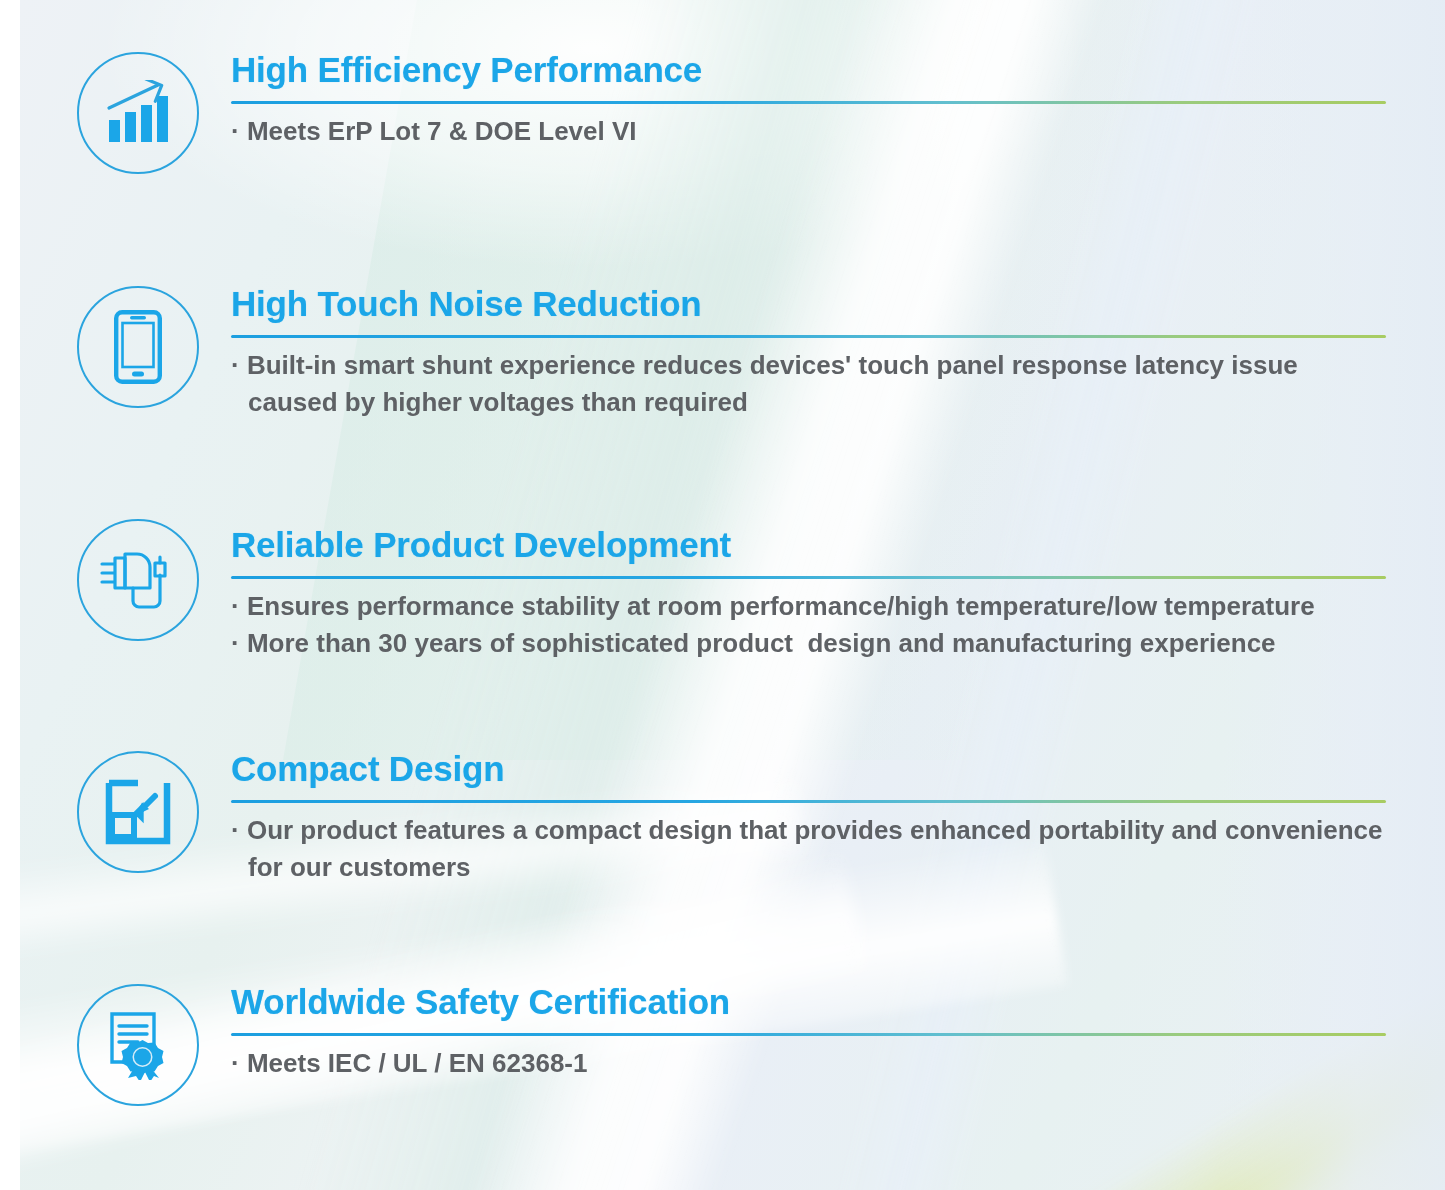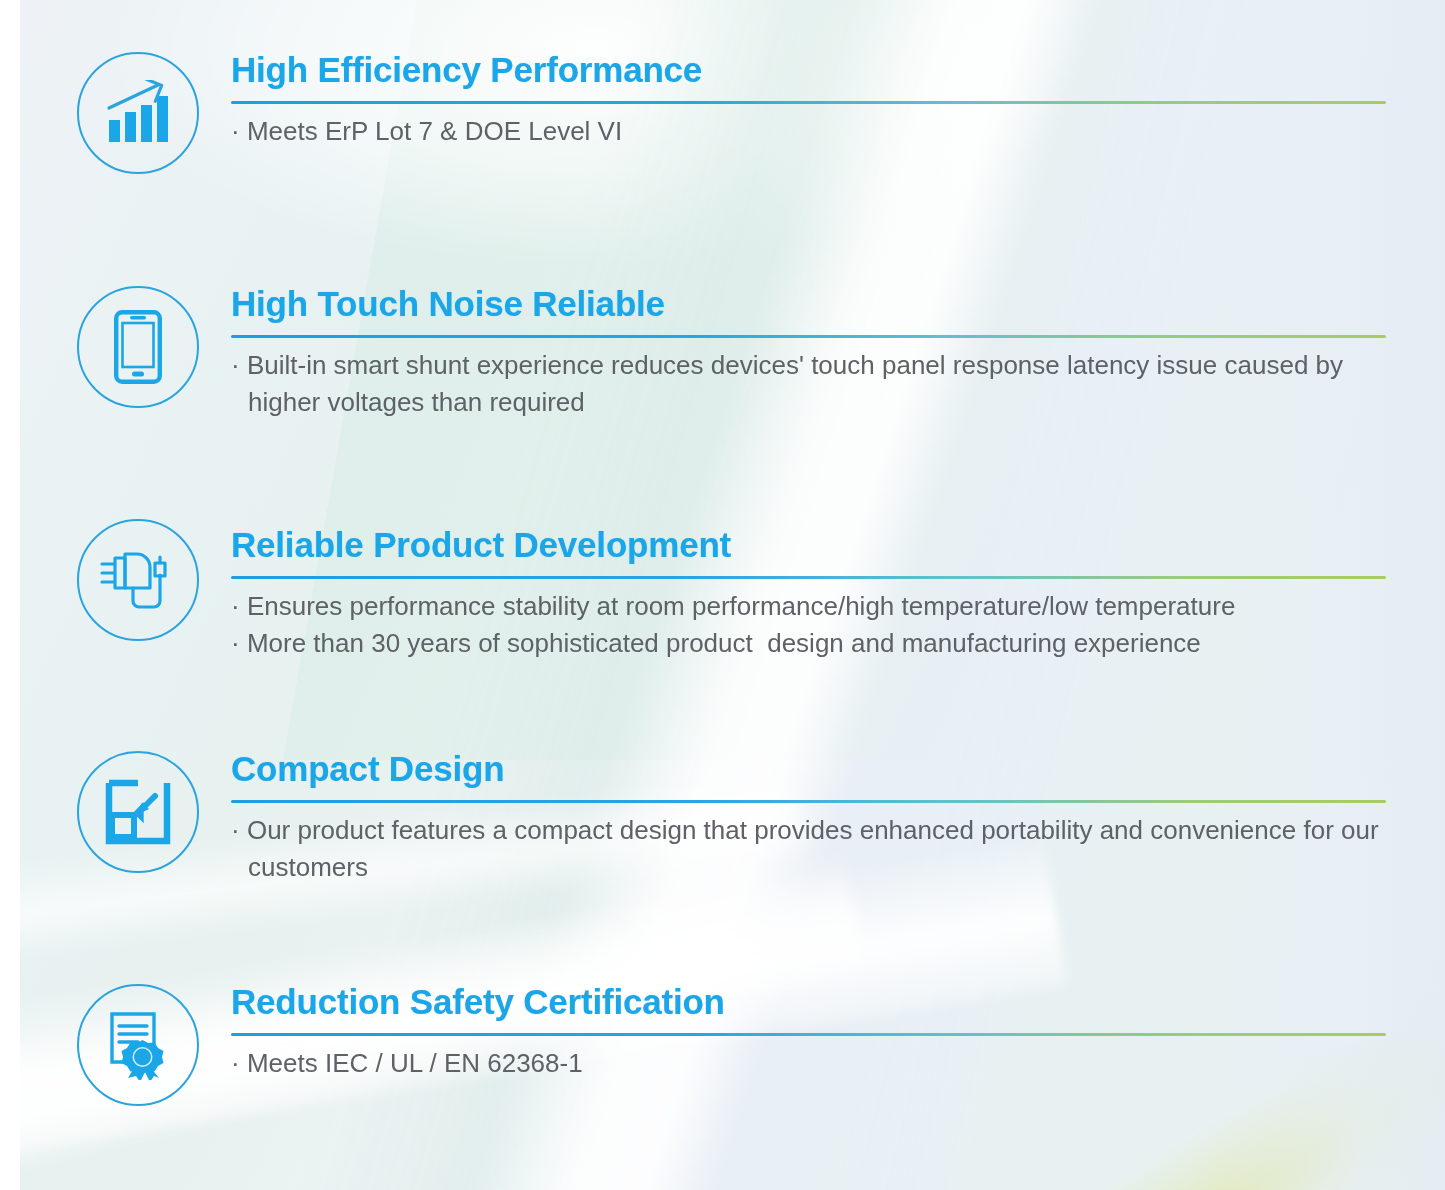--- a/index.html
+++ b/index.html
@@ -158,20 +158,21 @@
   .f-lines {
     margin-top: 9px;
   }
   .f-line {
     color: #5E6165;
     font-size: 26px;
     line-height: 1.42;
     margin: 0;
     padding-left: 0;
     white-space: pre-wrap;
+    font-weight: bold;
   }
   .f-line .bullet {
     color: #5E6165;
   }
   .f-line .txt {
     display: inline;
   }
   .f-line.indent-wrap {
     text-indent: 0;
     padding-left: 17px;
@@ -227,21 +228,21 @@
         <div class="icon-circle">
           <svg width="48" height="74" viewBox="0 0 48 74" fill="none">
             <rect x="2.2" y="2.2" width="43.6" height="69.6" rx="6" stroke="#1BA6E8" stroke-width="4.4" fill="none"></rect>
             <rect x="8.5" y="13" width="31" height="44" stroke="#1BA6E8" stroke-width="2.6" fill="none"></rect>
             <rect x="16" y="6" width="16" height="3.4" rx="1.7" fill="#1BA6E8"></rect>
             <rect x="18" y="61.5" width="12" height="5" rx="2.5" fill="#1BA6E8"></rect>
           </svg>
         </div>
       </div>
       <div class="content" style="top:0;">
-        <div class="f-title">High Touch Noise Reliable</div>
+        <div class="f-title">High Touch Noise Reduction</div>
         <div class="f-rule"></div>
         <div class="f-lines">
           <p class="f-line indent-wrap"><span class="bullet">·</span> <span class="txt">Built-in smart shunt experience reduces devices' touch panel response latency issue caused by higher voltages than required</span></p>
         </div>
       </div>
     </div>
 
     <div class="feature" style="top:519px;">
       <div class="icon-wrap" style="top:0;">
         <div class="icon-circle">
@@ -297,21 +298,21 @@
             <path d="M15 16 L43 16 M15 24 L43 24 M15 32 L34 32" stroke="#1BA6E8" stroke-width="3.4" stroke-linecap="round"></path>
             <path d="M30 58 L24 68 L32 66 L36 72 L42 60 Z" fill="#1BA6E8"></path>
             <path d="M47 58 L55 68 L50 66 L46 72 L40 60 Z" fill="#1BA6E8"></path>
             <path d="M38.5 30 L44 33 L50.5 32.5 L54 38 L59.5 41 L58 47 L59.5 53 L54 56 L50.5 61.5 L44 61 L38.5 64 L33 61 L26.5 61.5 L23 56 L17.5 53 L19 47 L17.5 41 L23 38 L26.5 32.5 L33 33 Z" fill="#1BA6E8"></path>
             <circle cx="38.5" cy="47" r="10" fill="#D6ECF7"></circle>
             <circle cx="38.5" cy="47" r="8.5" fill="#1BA6E8"></circle>
           </svg>
         </div>
       </div>
       <div class="content" style="top:0;">
-        <div class="f-title">Reduction Safety Certification</div>
+        <div class="f-title">Worldwide Safety Certification</div>
         <div class="f-rule"></div>
         <div class="f-lines">
           <p class="f-line indent-wrap"><span class="bullet">·</span> <span class="txt">Meets IEC / UL / EN 62368-1</span></p>
         </div>
       </div>
     </div>
 
   </div>
 </div>
 

